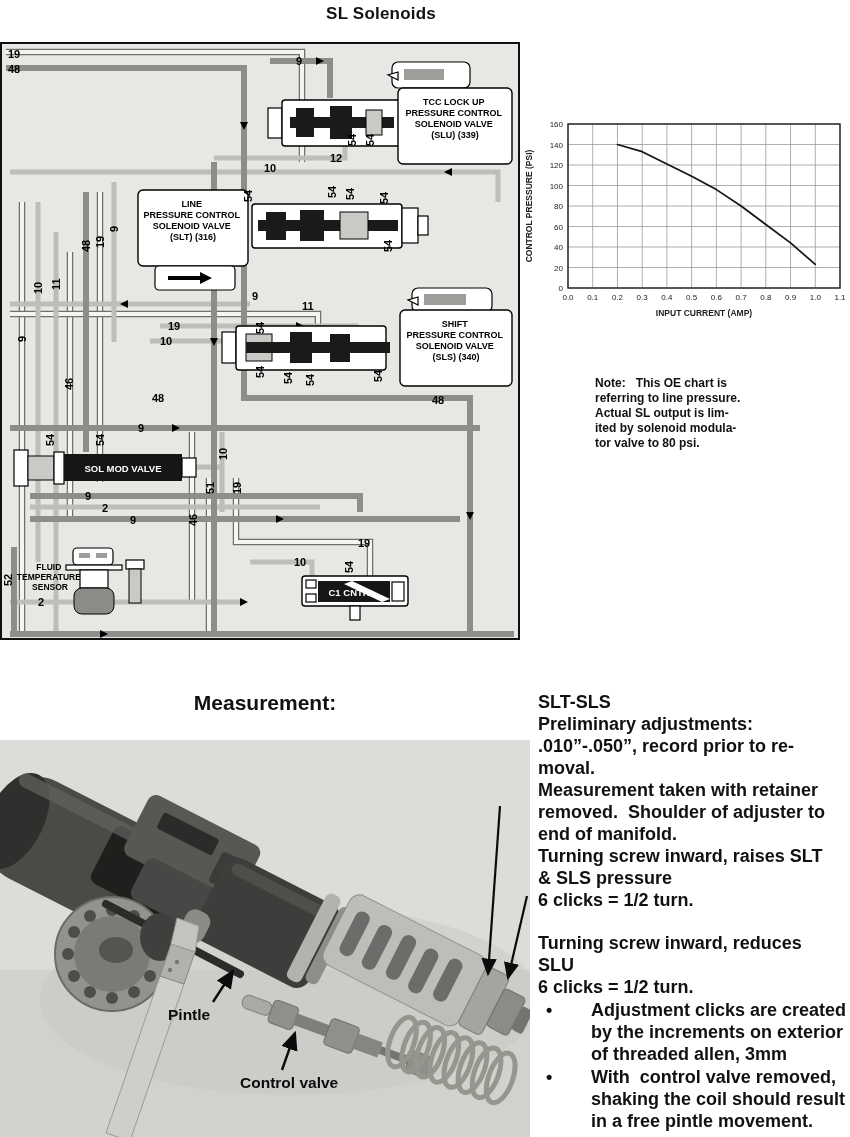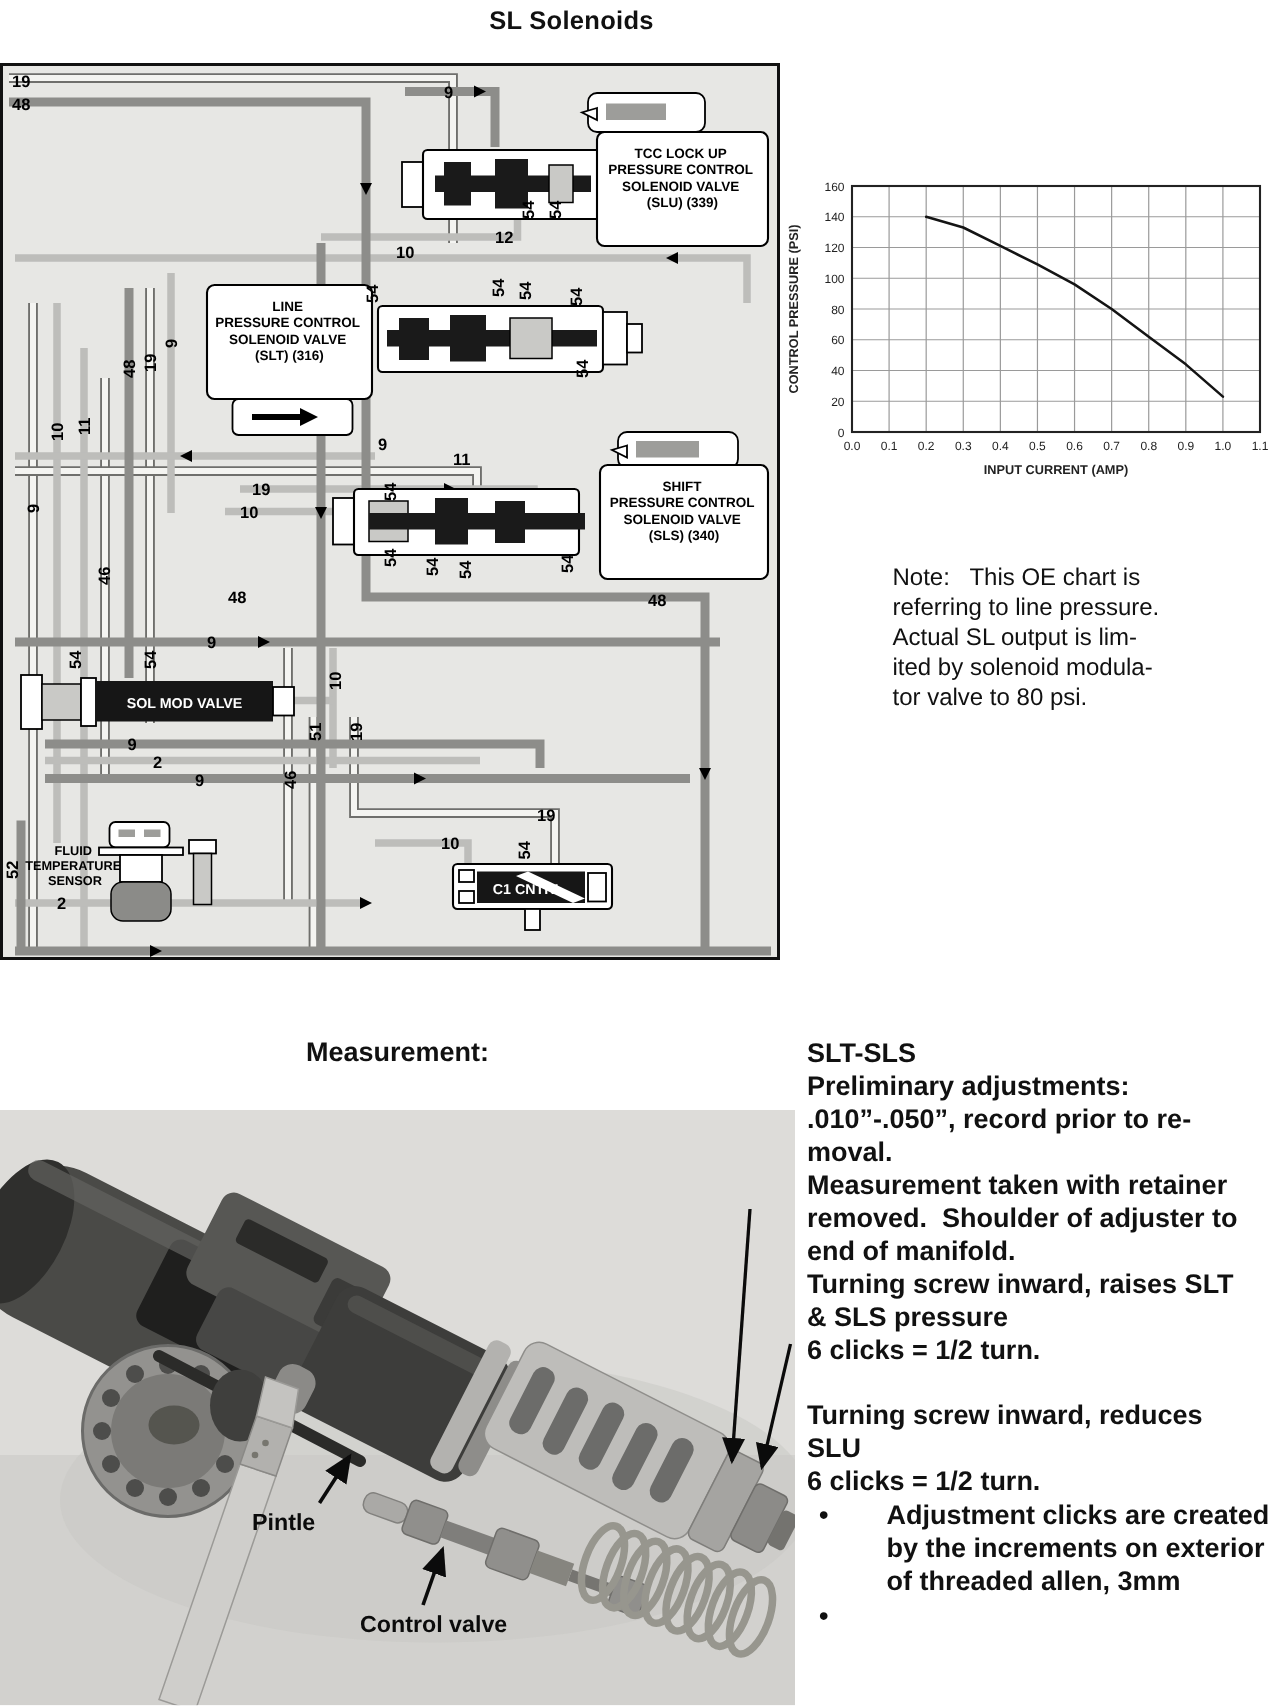--- a/index.html
+++ b/index.html
@@ -21,23 +21,23 @@
   .box{fill:#fff;stroke:#000;stroke-width:1.4;}
   .blk{fill:#161616;}
   .gry{fill:#c9c9c6;stroke:#000;stroke-width:1;}
   .pl{fill:#fff;stroke:#000;stroke-width:1.2;}
   .arr{fill:#000;}
   
   #chart{left:520px;top:110px;width:330px;height:222px;}
   .ctick{font-size:8px;fill:#222;font-family:"Liberation Sans",sans-serif;}
   .caxis{font-size:8.5px;fill:#222;font-weight:bold;font-family:"Liberation Sans",sans-serif;}
   #chart-caption{left:524px;top:334px;width:326px;font-size:11px;font-weight:bold;letter-spacing:-0.2px;}
-  #note{left:595px;top:376px;width:252px;font-size:16px;font-weight:normal;line-height:1.25;white-space:pre-wrap;}
+  #note{left:595px;top:376px;width:252px;font-size:12px;font-weight:bold;line-height:1.25;white-space:pre-wrap;}
   
-  #meas-caption{left:25px;top:690px;width:480px;text-align:center;font-size:18px;font-weight:bold;line-height:1.25;}
+  #meas-caption{left:25px;top:690px;width:480px;text-align:center;font-size:21px;font-weight:bold;line-height:1.25;}
   #photo{left:0;top:740px;width:444px;height:397px;}
   .photo-label{font-size:15.5px;font-weight:bold;fill:#0b0b0b;font-family:"Liberation Sans",sans-serif;}
   #sltsls{left:538px;top:692px;width:312px;font-size:18px;font-weight:bold;line-height:1.22;}
   #sltsls-heading{}
   #sltsls-body{white-space:pre-wrap;}
   .bullet-row{display:flex;margin-top:1px;}
   .bullet-dot{width:45px;text-align:left;padding-left:8px;}
   .bullet-text{flex:1;white-space:pre-wrap;}
 </style>
 </head>
@@ -444,16 +444,19 @@
 SLU
 6 clicks = 1/2 turn.</div>
     <div class="bullet-row">
       <div class="bullet-dot">•</div>
       <div class="bullet-text">Adjustment clicks are created
 by the increments on exterior
 of threaded allen, 3mm</div>
     </div>
     <div class="bullet-row">
       <div class="bullet-dot">•</div>
+      <div class="bullet-text">With  control valve removed,
+shaking the coil should result
+in a free pintle movement.</div>
     </div>
   </div>
 
 </div>
 
 </body></html>

